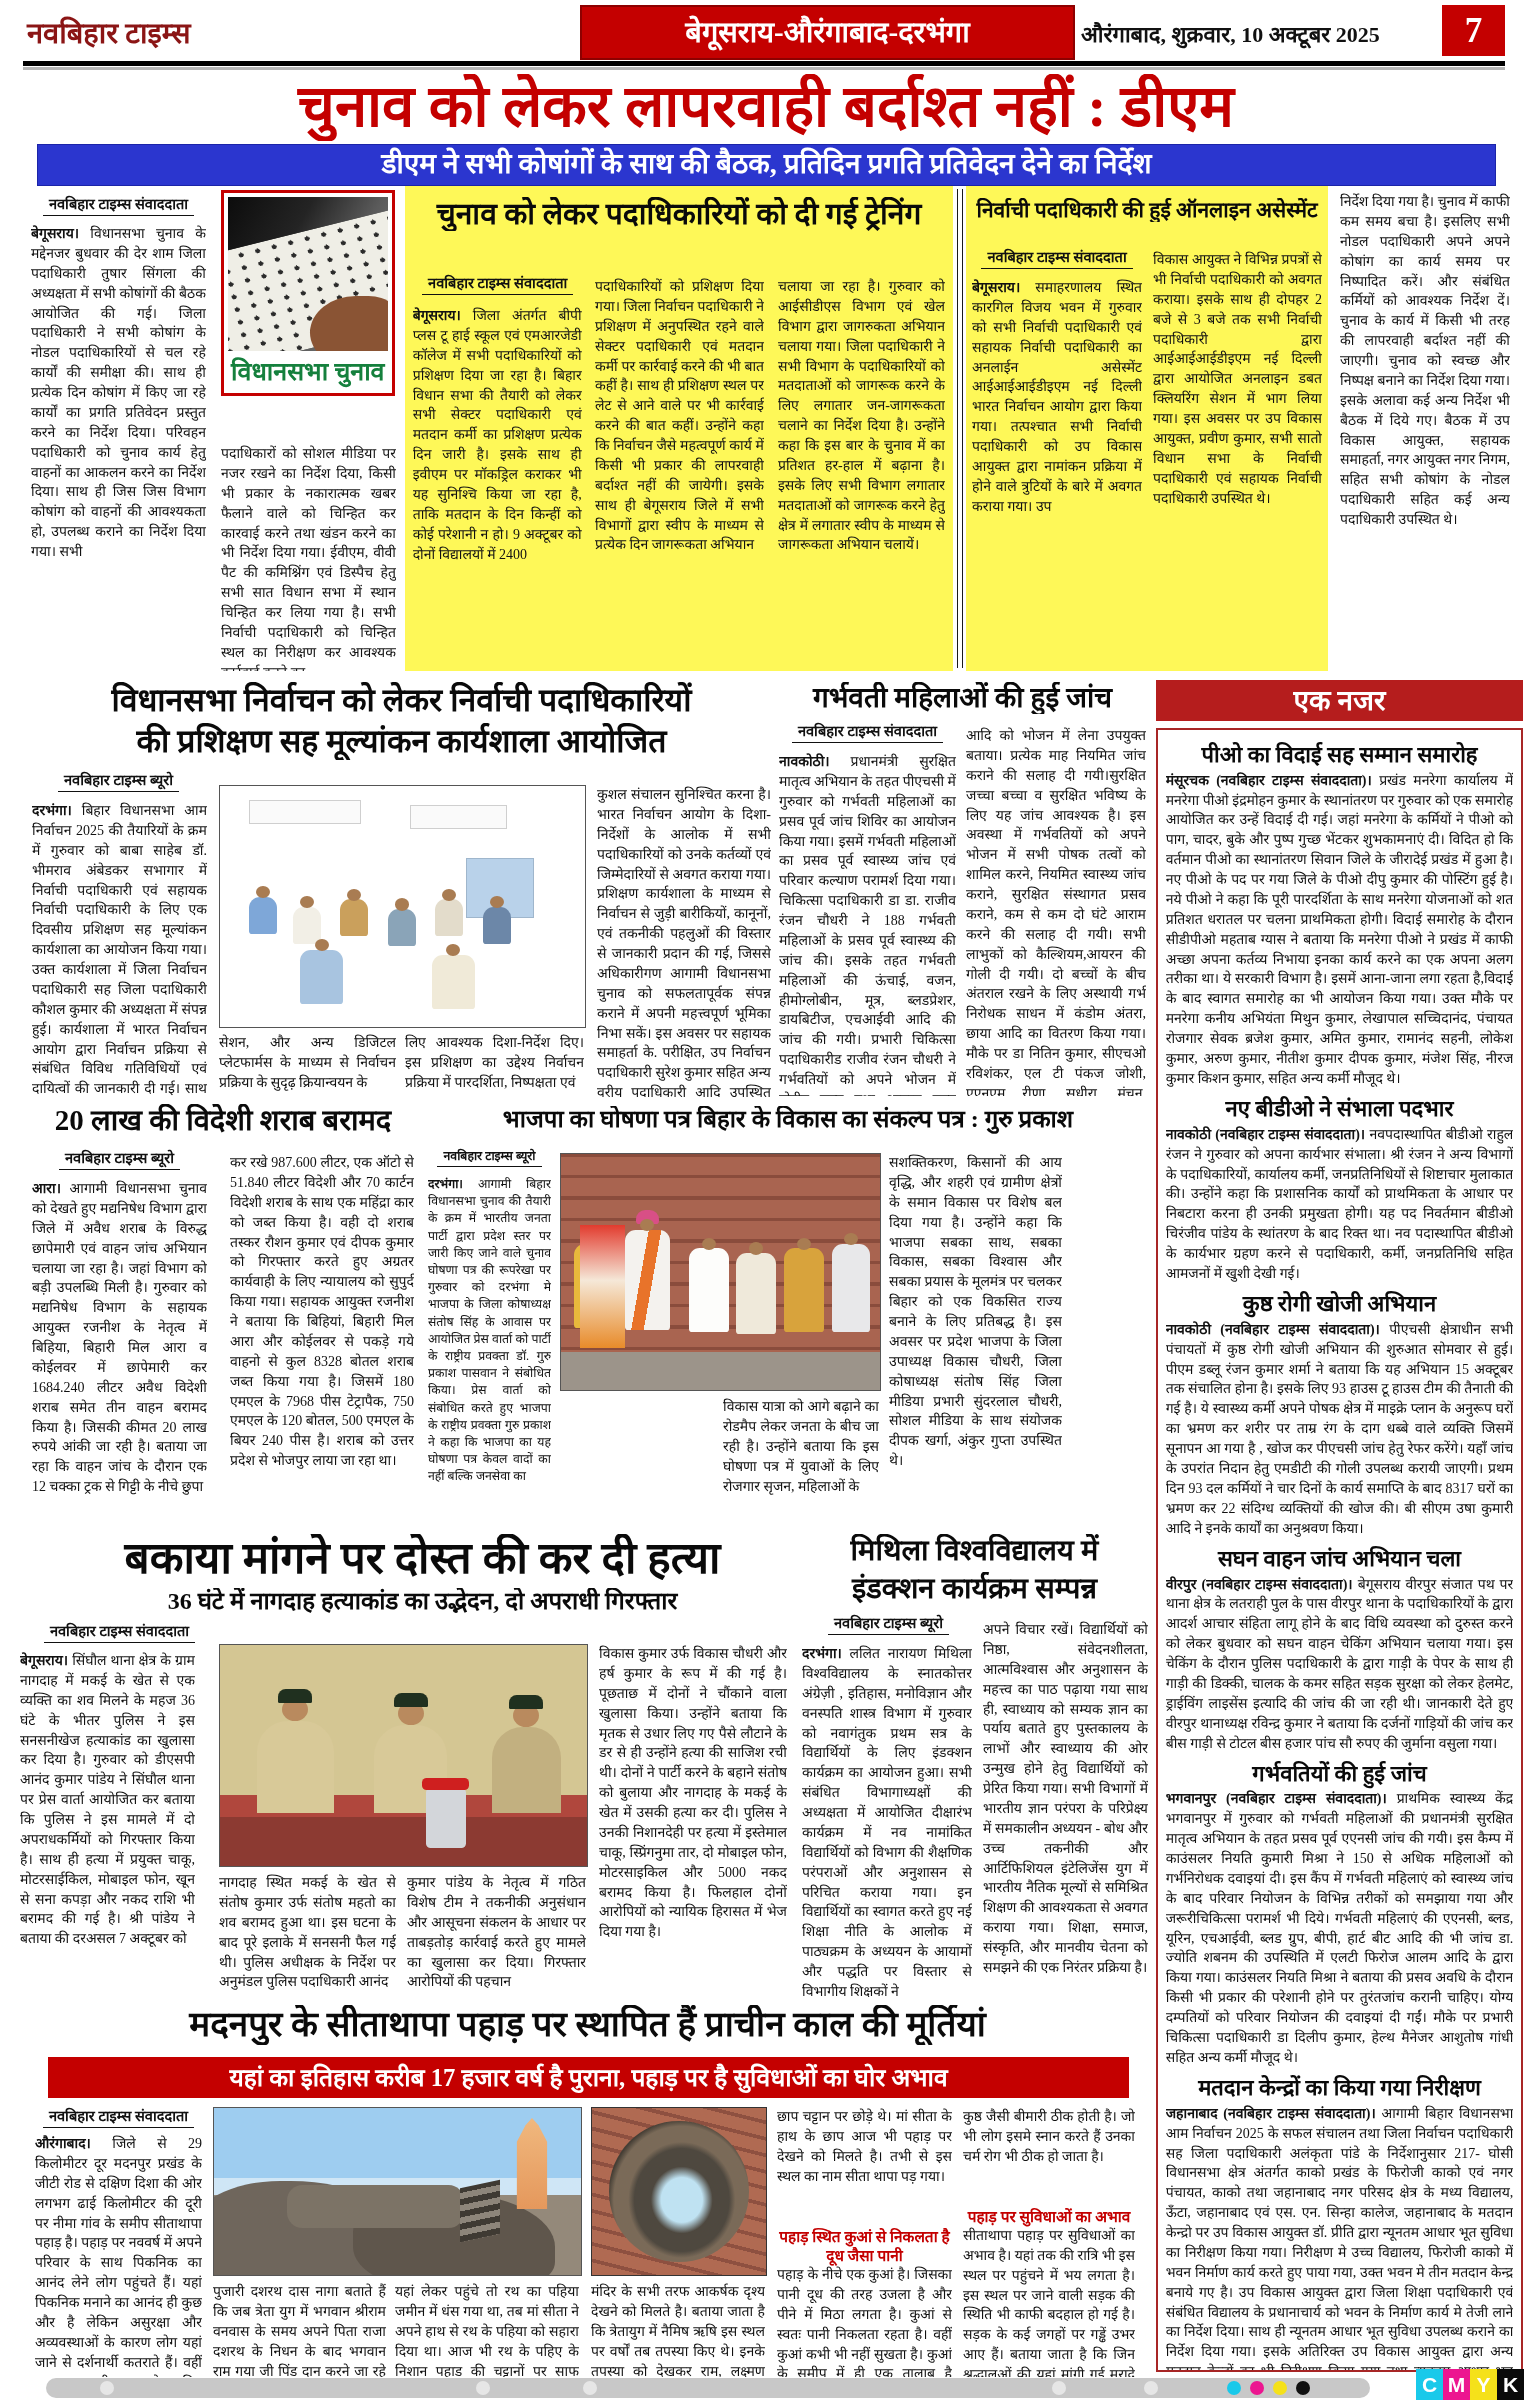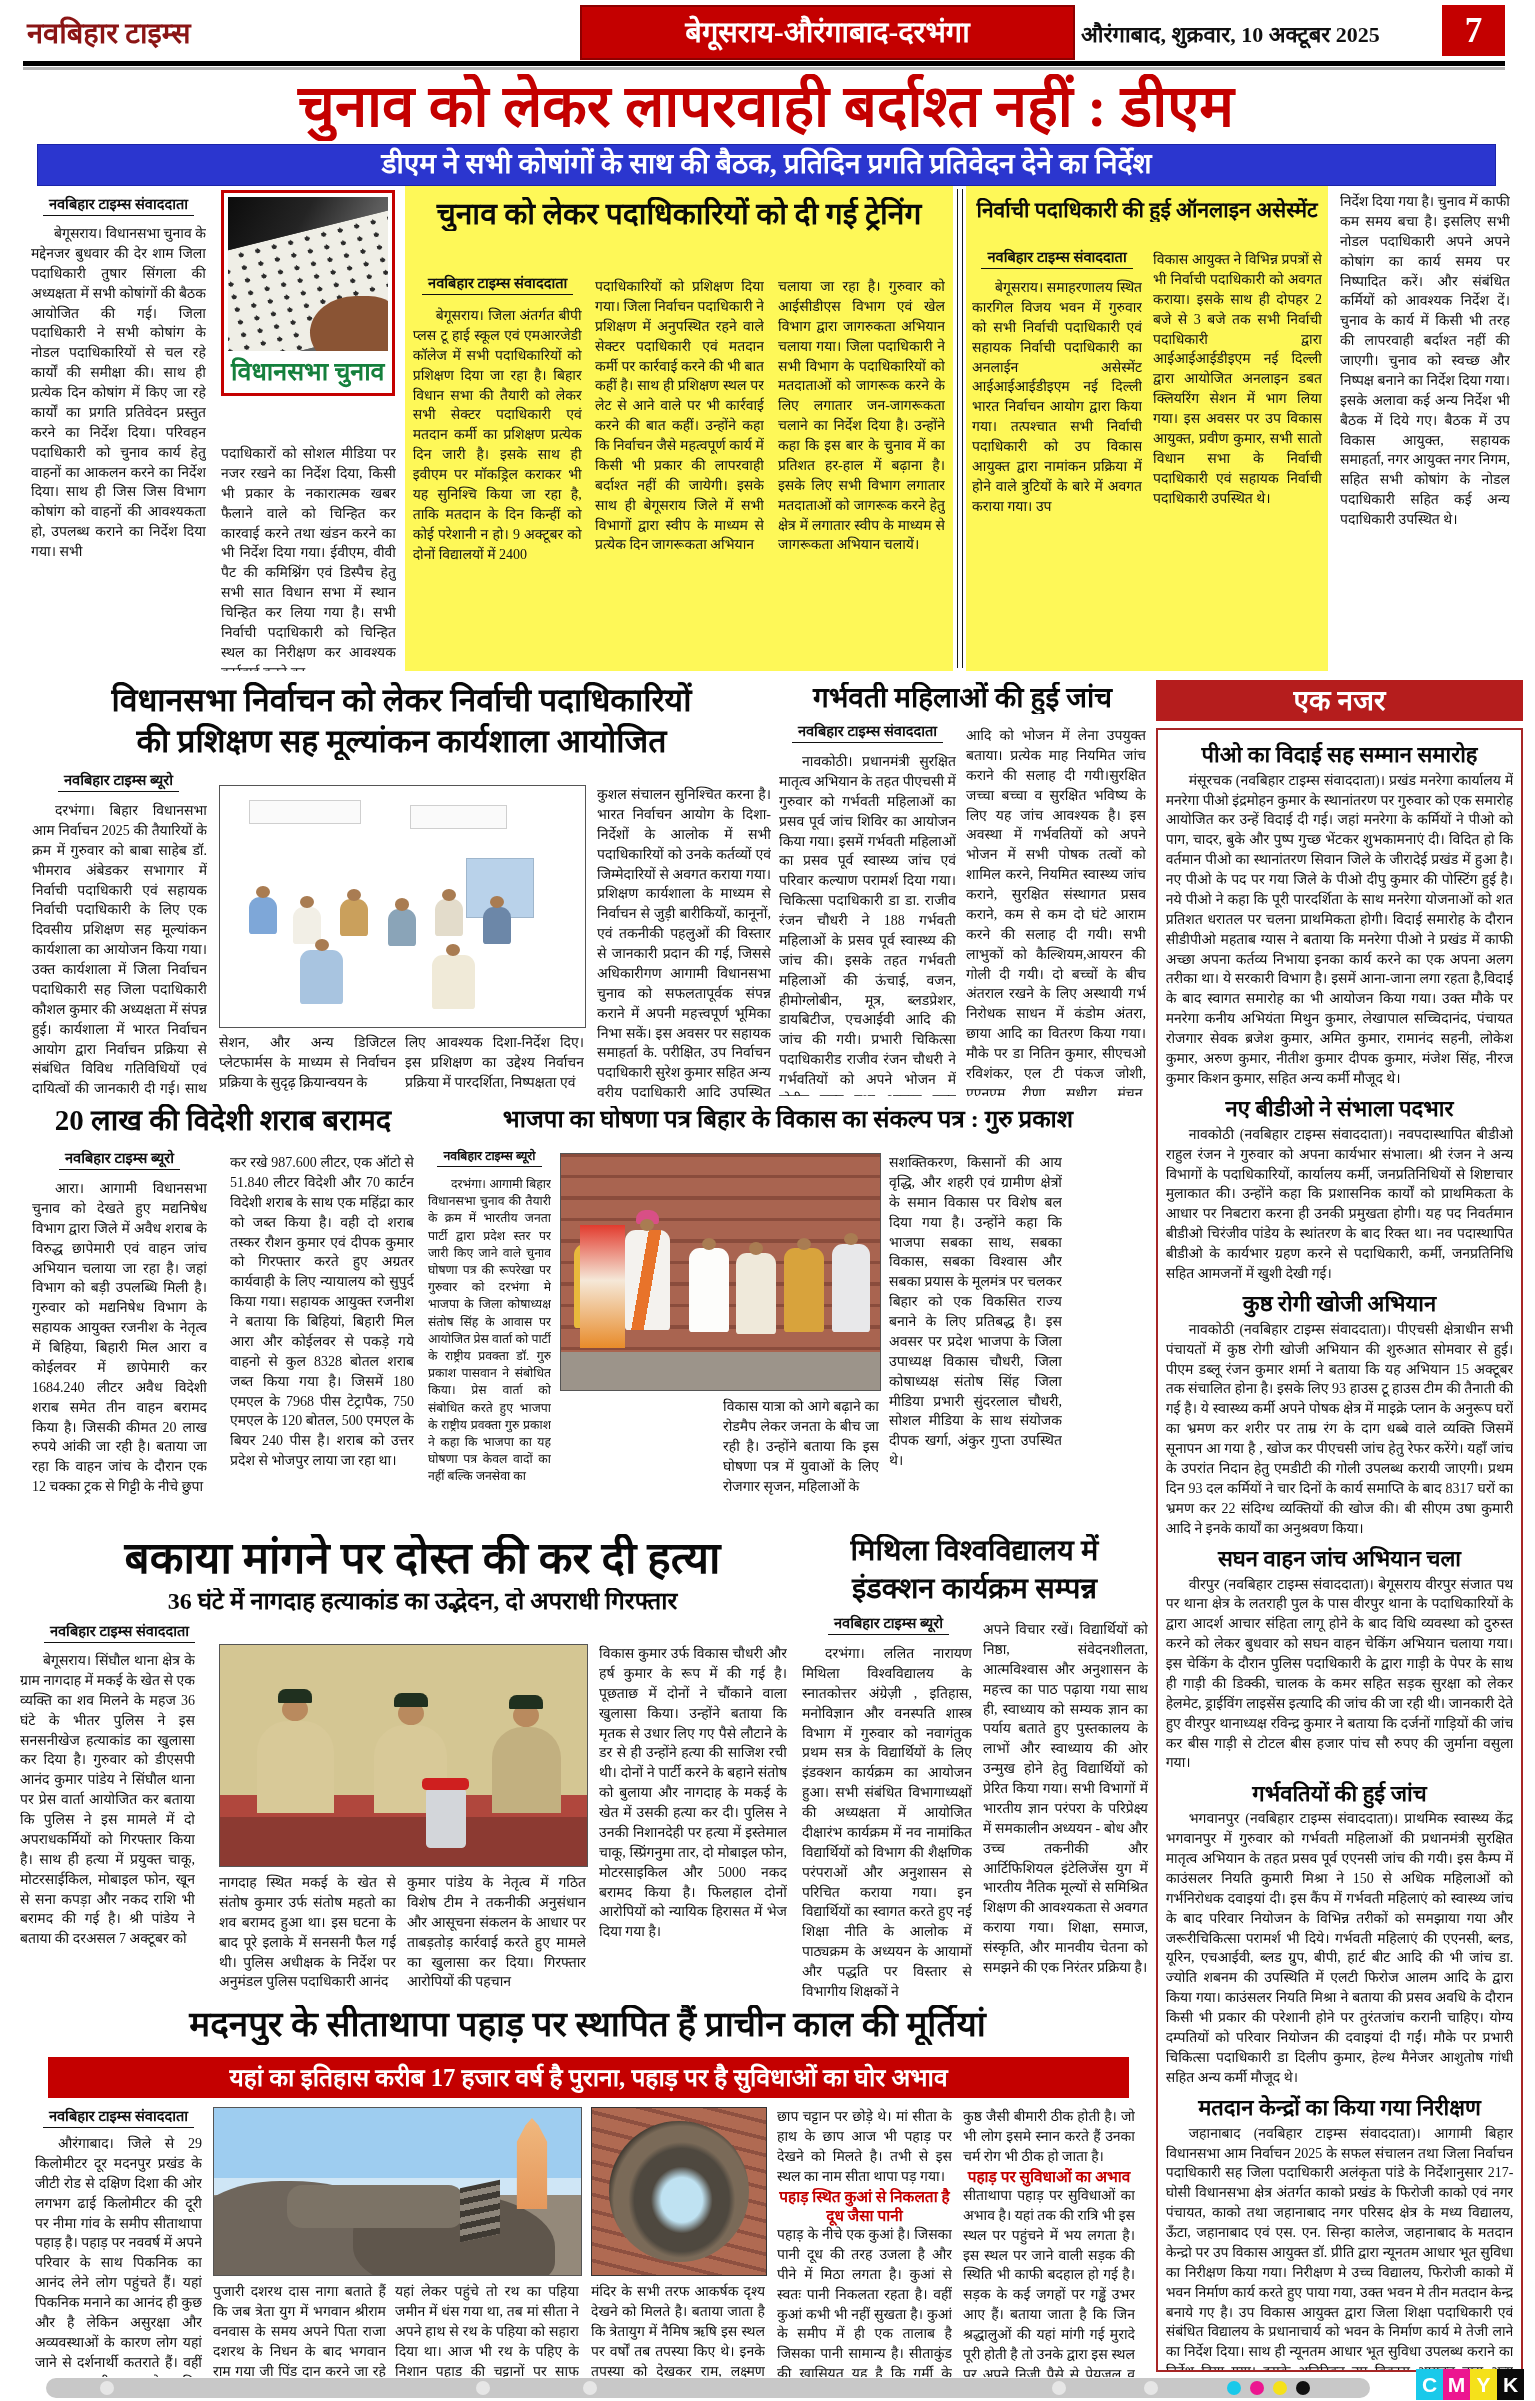--- a/index.html
+++ b/index.html
@@ -1,21 +1,21 @@
 <!DOCTYPE html>
 <html style="font-size:12.3px"><head>
 <meta charset="utf-8">
 <style>
   html,body{margin:0;padding:0;background:#777;}
   .page{position:relative;width:1535px;height:2401px;background:#ffffff;
         font-family:"Liberation Serif","DejaVu Serif",serif;color:#111;overflow:hidden;}
   .abs{position:absolute;}
   .bt{font-size:14px;line-height:1.42;text-align:justify;overflow:hidden;}
   .bt14{font-size:12.3px;line-height:1.4;text-align:justify;overflow:hidden;}
-  .dl{font-weight:normal;margin-left:23px;}
+  .dl{font-weight:bold;}
   .hl{font-weight:bold;text-align:center;line-height:1.15;overflow:hidden;color:#0a0a0a;}
   .byline{font-weight:bold;font-size:14.6px;text-align:center;overflow:hidden;}
   .byline>span{display:inline-block;border-bottom:1.5px solid #111;padding:0 6.1px 1.5px;}
   .redbox{background:#c40000;color:#fff;font-weight:bold;text-align:center;}
   .photo{position:absolute;overflow:hidden;}
   .pframe{border:1.5px solid #555;}
   
   .evmframe{border:3.8px solid #c40000;background:#fff;padding:3.8px;}
   .evmpic{position:relative;height:154px;overflow:hidden;
           background:linear-gradient(120deg,#0c0c0c 0%,#242424 35%,#5a5a5a 62%,#8d8d8d 100%);}
@@ -52,21 +52,21 @@
   
   .rkpic{background:linear-gradient(#9ecdf0 0 42%,#cfe6f6 42% 52%,#94897a 52% 100%);}
   .rock{position:absolute;background:#6f665c;border-radius:40% 55% 30% 45%;}
   .temple{position:absolute;background:linear-gradient(#f0b87e,#e5985c);
           clip-path:polygon(50% 0,62% 8%,78% 26%,78% 100%,22% 100%,22% 26%,38% 8%);}
   .steps{position:absolute;background:repeating-linear-gradient(0deg,#3f3a33 0 6.1px,#8d857a 6.1px 12.3px);}
   
   .wlpic{background:repeating-linear-gradient(14deg,#b06a52 0 12.3px,#8e5040 12.3px 16px);border:1.5px solid #333;}
   .wlpic::before{content:"";position:absolute;inset:8% 10%;border-radius:50%;
      background:radial-gradient(ellipse at 52% 56%,#bfe2f2 0 20%,#4e483f 30% 46%,#7a6a58 52% 66%,#453e35 72% 100%);}
-  .redhead{color:#c40000;font-weight:bold;text-align:center;font-size:15.4px;line-height:1.25;}
+  .redhead{color:#c40000;font-weight:bold;text-align:center;font-size:15.4px;line-height:1.25;margin-top:40px;}
   .ek-item h4{margin:7.7px 0 3.1px;font-size:22px;line-height:1.15;text-align:center;color:#0a0a0a;}
   .ek-item p{margin:0 0 6.1px;}
   .vrule2{border-left:1.5px solid #1a1a1a;border-right:1.5px solid #1a1a1a;width:3.8px;}
   .dot{position:absolute;border-radius:50%;}
   .cmyk{position:absolute;width:27px;height:31px;color:#fff;font-weight:bold;font-size:21px;
         display:flex;align-items:center;justify-content:center;font-family:"Liberation Sans",sans-serif;}
 </style>
 </head>
 <body>
 

